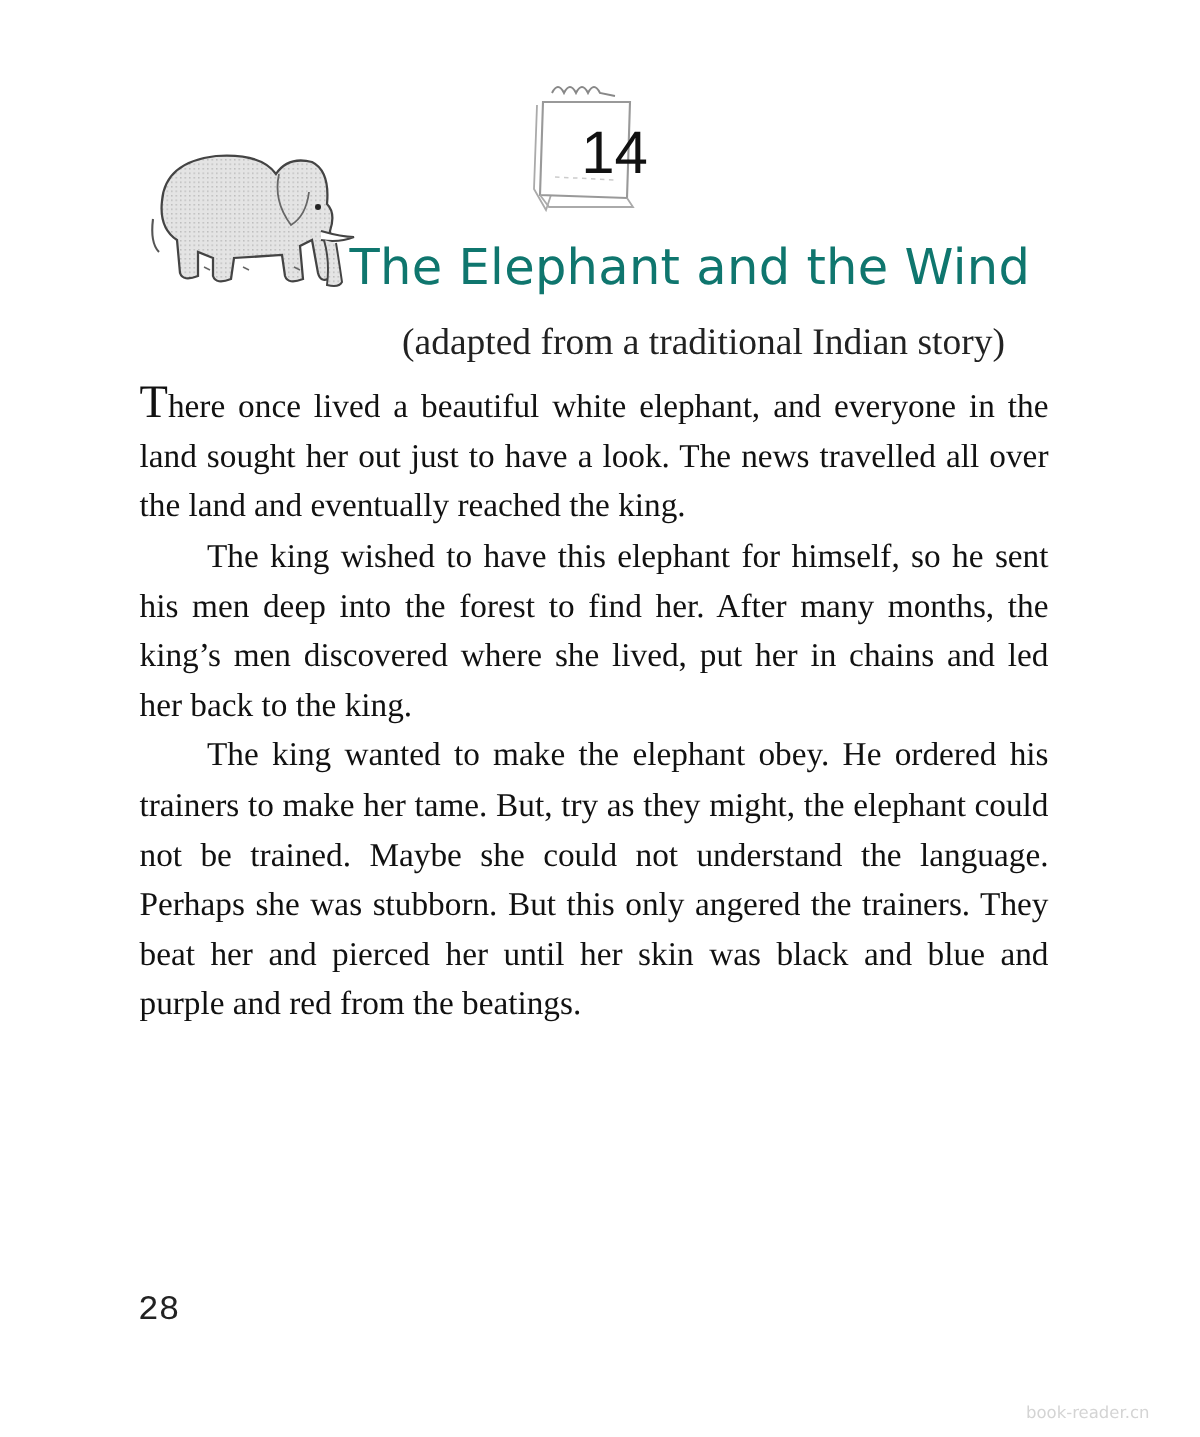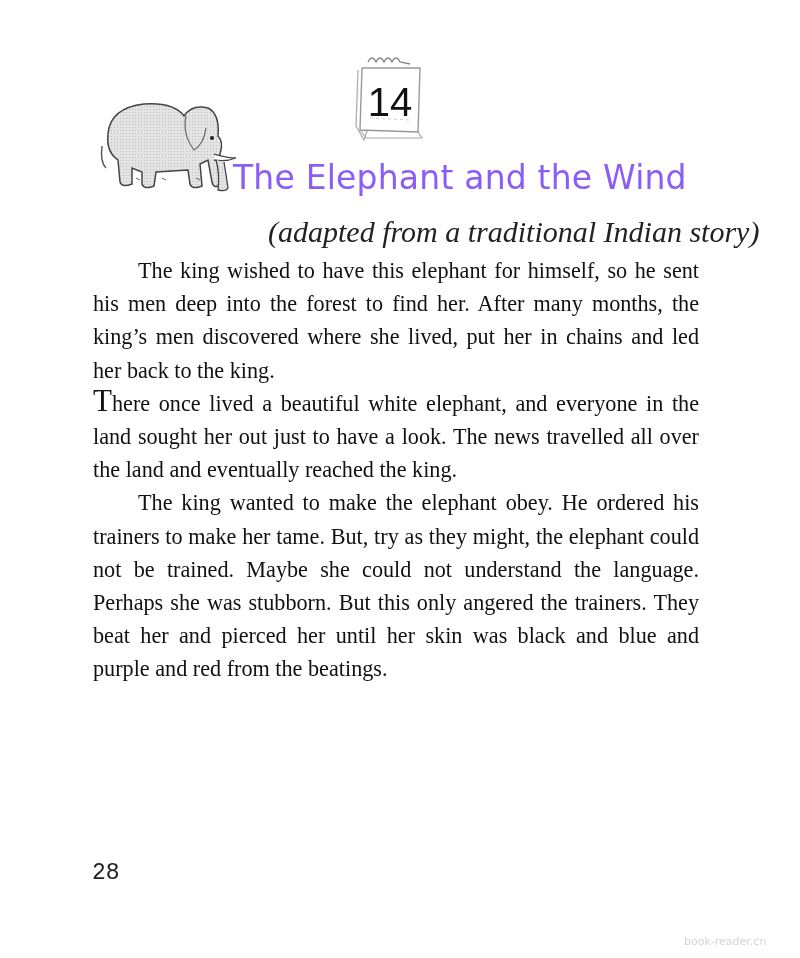--- a/index.html
+++ b/index.html
@@ -1,29 +1,29 @@
 <!DOCTYPE html>
 <html><head>
   <meta charset="utf-8">
   <style>
     html, body { margin: 0; padding: 0; background: #ffffff; }
     body { width: 800px; height: 958px; position: relative; overflow: hidden; color: #111; }
     .page { position: absolute; left: 0; top: 0; width: 800px; height: 958px; background: #fff; }
 
     .calendar { position: absolute; left: 348px; top: 48px; width: 84px; height: 96px; }
     .calendar svg { position: absolute; left: 0; top: 0; }
-    .chapter-num { position: absolute; left: 0; top: 32px; width: 84px; text-align: center;
+    .chapter-num { position: absolute; left: 0; top: 32px; width: 84px; text-align: right;
       font-family: "Liberation Sans", sans-serif; font-size: 40px; color: #111; line-height: 44px; }
 
     .elephant { position: absolute; left: 96px; top: 94px; width: 150px; height: 104px; }
 
     .title { position: absolute; left: 233px; top: 158px; font-family: "DejaVu Sans", sans-serif;
-      font-size: 33px; color: #8b5cf6; white-space: nowrap; letter-spacing: 0.2px; }
+      font-size: 33px; color: #0f766e; white-space: nowrap; letter-spacing: 0.2px; }
     .subtitle { position: absolute; left: 268px; top: 215px; font-family: "Liberation Serif", serif;
-      font-size: 30px; color: #222; white-space: nowrap; font-style: italic; }
+      font-size: 25px; color: #222; white-space: nowrap; }
 
     .body { position: absolute; left: 93px; top: 254px; width: 606px;
       font-family: "Liberation Serif", serif; font-size: 22.2px; line-height: 33.2px; color: #111; }
     .para { margin: 0; text-align: justify; }
     .para.indent { text-indent: 45px; }
     .dropcap { font-size: 31px; line-height: 20px; }
 
     .page-number { position: absolute; left: 92px; top: 860px; font-family: Liberation Mono, monospace;
       font-size: 23px; color: #222; }
     .watermark { position: absolute; left: 684px; top: 935px; font-family: "DejaVu Sans", sans-serif;
@@ -60,20 +60,20 @@
       <path d="M118 60 Q132 64 140 64 Q130 68 118 66" fill="#fff" stroke="#444" stroke-width="1.3"></path>
       <path d="M120 66 Q124 80 122 96 Q130 98 132 94 Q130 80 128 68" fill="url(#hatch)" stroke="#444" stroke-width="1.3"></path>
       <path d="M40 84 l4 2 M100 84 l4 2 M66 84 l4 2" stroke="#666" stroke-width="1"></path>
     </svg>
   </div>
 
   <div class="title">The Elephant and the Wind</div>
   <div class="subtitle">(adapted from a traditional Indian story)</div>
 
   <div class="body">
+    <p class="para"><span class="dropcap">T</span><span>here once lived a beautiful white elephant, and everyone in the land sought her out just to have a look. The news travelled all over the land and eventually reached the king.</span></p>
     <p class="para indent">The king wished to have this elephant for himself, so he sent his men deep into the forest to find her. After many months, the king’s men discovered where she lived, put her in chains and led her back to the king.</p>
-    <p class="para"><span class="dropcap">T</span><span>here once lived a beautiful white elephant, and everyone in the land sought her out just to have a look. The news travelled all over the land and eventually reached the king.</span></p>
     <p class="para indent">The king wanted to make the elephant obey. He ordered his trainers to make her tame. But, try as they might, the elephant could not be trained. Maybe she could not understand the language. Perhaps she was stubborn. But this only angered the trainers. They beat her and pierced her until her skin was black and blue and purple and red from the beatings.</p>
   </div>
 
   <div class="page-number">28</div>
   <div class="watermark">book-reader.cn</div>
 </div>
 
 </body></html>

